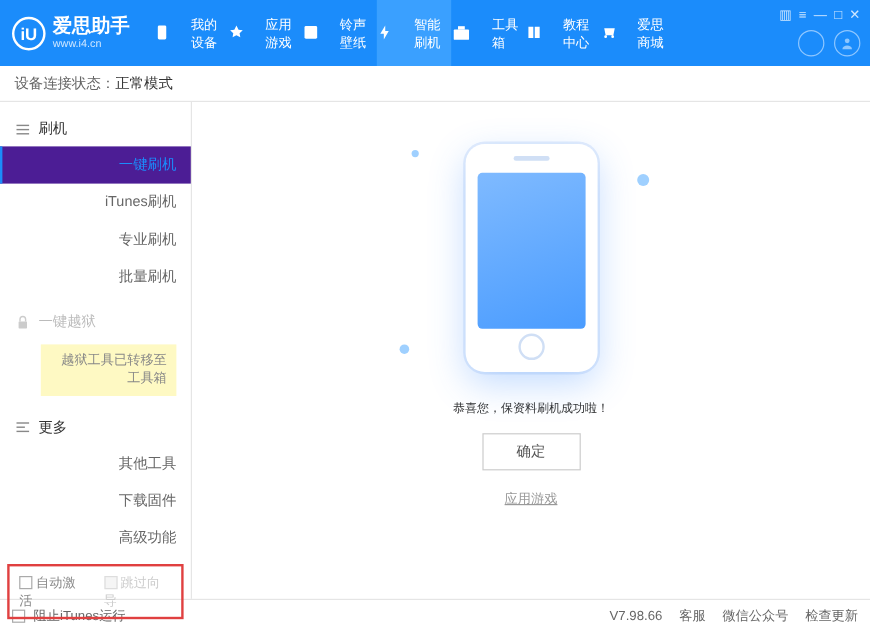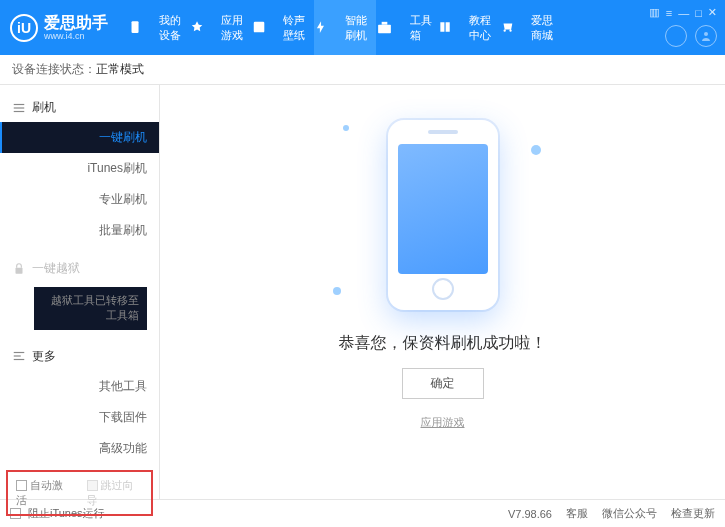--- a/index.html
+++ b/index.html
@@ -25,43 +25,43 @@
 .status-value { color: #333; font-weight: 500; }
 
 .body { display: flex; height: 414px; }
 .sidebar { width: 160px; border-right: 1px solid #e5e5e5; position: relative; font-size: 12px; }
 .side-section { padding: 8px 0 0 0; text-align: right; }
 .side-header { display: flex; align-items: center; padding: 6px 12px; color: #333; font-weight: 500; cursor: pointer; }
 .side-header.disabled { color: #bbb; }
 .side-header svg { width: 14px; height: 14px; margin-right: 6px; fill: #888; }
 .side-header.disabled svg { fill: #ccc; }
 .side-item { padding: 7px 12px 7px 34px; color: #666; cursor: pointer; }
-.side-item.active { background: #0f172a; color: #1b8cfb; border-left: 2px solid #1b8cfb; padding-left: 32px; }
-.side-sub-box { margin: 4px 12px 4px 34px; background: #0f172a; padding: 6px 8px; color: #888; font-size: 11px; line-height: 1.4; }
+.side-item.active { background: #4c1d95; color: #1b8cfb; border-left: 2px solid #1b8cfb; padding-left: 32px; }
+.side-sub-box { margin: 4px 12px 4px 34px; background: #fef9c3; padding: 6px 8px; color: #888; font-size: 11px; line-height: 1.4; }
 .checkbox-row { border: 2px solid #e04040; padding: 6px 8px; margin: 6px 6px; display: flex; gap: 14px; align-items: center; font-size: 11px; color: #888; }
 .chk { width: 11px; height: 11px; border: 1px solid #aaa; display: inline-block; vertical-align: middle; margin-right: 3px; cursor: pointer; }
 .chk.disabled { border-color: #ddd; background: #f5f5f5; }
 .device-section { padding: 6px 10px; }
 
 .main { flex: 1; position: relative; display: flex; flex-direction: column; align-items: center; padding-top: 30px; }
 .illustration { width: 220px; height: 200px; position: relative; display: flex; align-items: center; justify-content: center; }
 .phone { width: 110px; height: 190px; background: #fff; border-radius: 16px; box-shadow: 0 10px 30px rgba(60,140,255,0.3), 0 0 0 2px #e5eefc; position: relative; }
 .phone::before { content: ""; position: absolute; top: 10px; left: 50%; transform: translateX(-50%); width: 30px; height: 4px; background: #d0dff5; border-radius: 2px; }
 .phone::after { content: ""; position: absolute; bottom: 10px; left: 50%; transform: translateX(-50%); width: 18px; height: 18px; border: 2px solid #d0dff5; border-radius: 50%; }
 .screen { position: absolute; top: 24px; bottom: 36px; left: 10px; right: 10px; background: linear-gradient(160deg, #7fbaff, #4a9cff); border-radius: 4px; }
 .banner { position: absolute; width: 170px; height: 42px; background: #ffc940; left: 50%; top: 52%; transform: translate(-50%, -50%); display: flex; align-items: center; justify-content: center; font-weight: 900; font-size: 22px; color: #fff; font-style: italic; letter-spacing: 2px; }
 .banner::before, .banner::after { content: ""; position: absolute; width: 0; height: 0; border-top: 21px solid transparent; border-bottom: 21px solid transparent; }
 .banner::before { left: -14px; border-right: 14px solid #e6a928; }
 .banner::after { right: -14px; border-left: 14px solid #e6a928; }
 .sparkle { position: absolute; width: 10px; height: 10px; background: #9fd0ff; border-radius: 50%; }
 .s1 { top: 10px; left: 10px; width: 6px; height: 6px; }
 .s2 { top: 30px; right: 12px; }
 .s3 { bottom: 20px; left: 0; width: 8px; height: 8px; }
 
-.success-text { font-size: 16px; color: #333; margin-top: 18px; text-align: right; }
+.success-text { font-size: 10px; color: #333; margin-top: 18px; text-align: right; }
 .confirm-btn { margin-top: 14px; padding: 6px 28px; border: 1px solid #ccc; background: #fff; font-size: 12px; color: #555; cursor: pointer; }
 .log-link { margin-top: 16px; font-size: 11px; color: #999; text-decoration: underline; cursor: pointer; }
 
 .footer { height: 28px; border-top: 1px solid #e5e5e5; display: flex; align-items: center; padding: 0 10px; font-size: 11px; color: #666; justify-content: space-between; gap: 10px; }
 .footer-left { display: flex; align-items: center; gap: 4px; }
 .footer-right { display: flex; align-items: center; gap: 14px; }
 .footer .chk { width: 11px; height: 11px; }
 </style>
 </head>
 <body>

